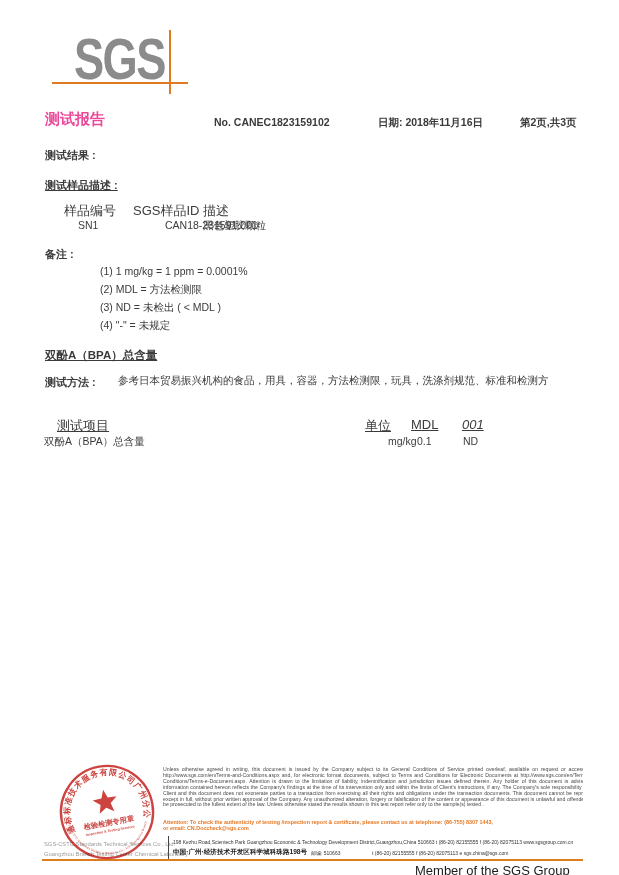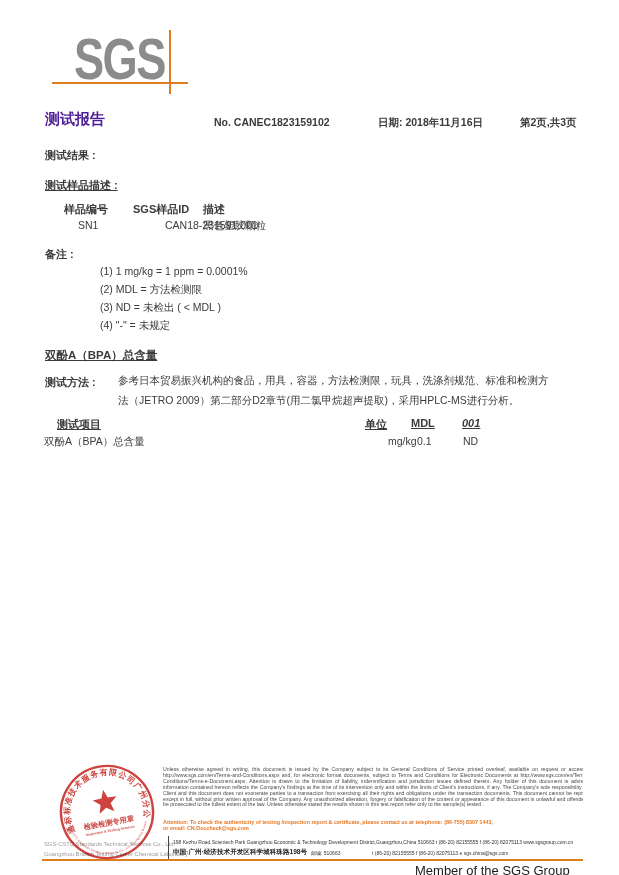--- a/index.html
+++ b/index.html
@@ -11,31 +11,31 @@
 
   
   #logo-text{
     left:74px;top:30px;font-size:58px;font-weight:bold;color:#8b8b8b;
     letter-spacing:-2px;transform:scaleX(0.78);transform-origin:left top;line-height:1;
   }
   .logo-hline{left:52px;top:82px;width:136px;height:2px;}
   .logo-vline{left:169px;top:30px;width:2px;height:64px;}
 
   
-  .doc-title{left:45px;top:110px;font-size:15px;font-weight:bold;color:#4c1d95;}
+  .doc-title{left:45px;top:110px;font-size:15px;font-weight:bold;color:#ec4899;}
   .report-no{left:214px;top:116px;font-size:10.5px;font-weight:600;color:#3b3b3b;}
   .report-date{left:378px;top:116px;font-size:10.5px;font-weight:600;color:#3b3b3b;}
   .report-page{left:520px;top:116px;font-size:10.5px;font-weight:600;color:#3b3b3b;}
 
   .sec-label{font-size:11px;font-weight:bold;color:#3b3b3b;}
   .u{text-decoration:underline;}
   .body-txt{font-size:10.5px;color:#3b3b3b;}
 
   
-  .col-h{font-weight:bold;font-size:11px;}
+  .col-h{font-weight:normal;font-size:13px;}
   
   .it{font-style:italic;}
 
   
   .fine{font-size:5.2px;line-height:5.9px;color:#4a4a4a;text-align:justify;}
   .attn{font-size:5.4px;line-height:6.2px;font-weight:bold;}
   .addr{font-size:5px;color:#333;white-space:nowrap;}
   .addr-cn{font-size:6.6px;color:#222;font-weight:600;white-space:nowrap;}
   .company-gray{font-size:5.8px;color:#9b9b9b;white-space:nowrap;}
   .member{font-size:13px;color:#1c1c1c;font-weight:400;}
@@ -73,21 +73,20 @@
   <div class="abs sec-label" style="left:45px;top:247px;text-align:center;">备注 :</div>
   <div class="abs body-txt" style="left:100px;top:265px;">(1) 1 mg/kg = 1 ppm = 0.0001%</div>
   <div class="abs body-txt" style="left:100px;top:283px;">(2) MDL = 方法检测限</div>
   <div class="abs body-txt" style="left:100px;top:301px;">(3) ND = 未检出 ( &lt; MDL )</div>
   <div class="abs body-txt" style="left:100px;top:319px;">(4) "-" = 未规定</div>
 
   <div class="abs sec-label u" style="left:45px;top:348px;font-size:11.5px;">双酚A（BPA）总含量</div>
 
   <div class="abs sec-label" style="left:45px;top:375px;">测试方法 :</div>
   <div class="abs body-txt" style="left:118px;top:374px;">参考日本贸易振兴机构的食品，用具，容器，方法检测限，玩具，洗涤剂规范、标准和检测方</div>
-  <div class="abs body-txt" style="left:118px;top:394px;">法（JETRO 2009）第二部分D2章节(用二氯甲烷超声提取)，采用HPLC-MS进行分析。</div>
 
   <div class="abs col-h u" style="left:57px;top:417px;">测试项目</div>
   <div class="abs col-h u" style="left:365px;top:417px;text-align:right;">单位</div>
   <div class="abs col-h u" style="left:411px;top:417px;">MDL</div>
   <div class="abs col-h u it" style="left:462px;top:417px;">001</div>
 
   <div class="abs body-txt" style="left:44px;top:435px;">双酚A（BPA）总含量</div>
   <div class="abs body-txt" style="left:364px;top:435px;padding-left:24px;">mg/kg</div>
   <div class="abs body-txt" style="left:417px;top:435px;">0.1</div>
   <div class="abs body-txt" style="left:463px;top:435px;">ND</div>

